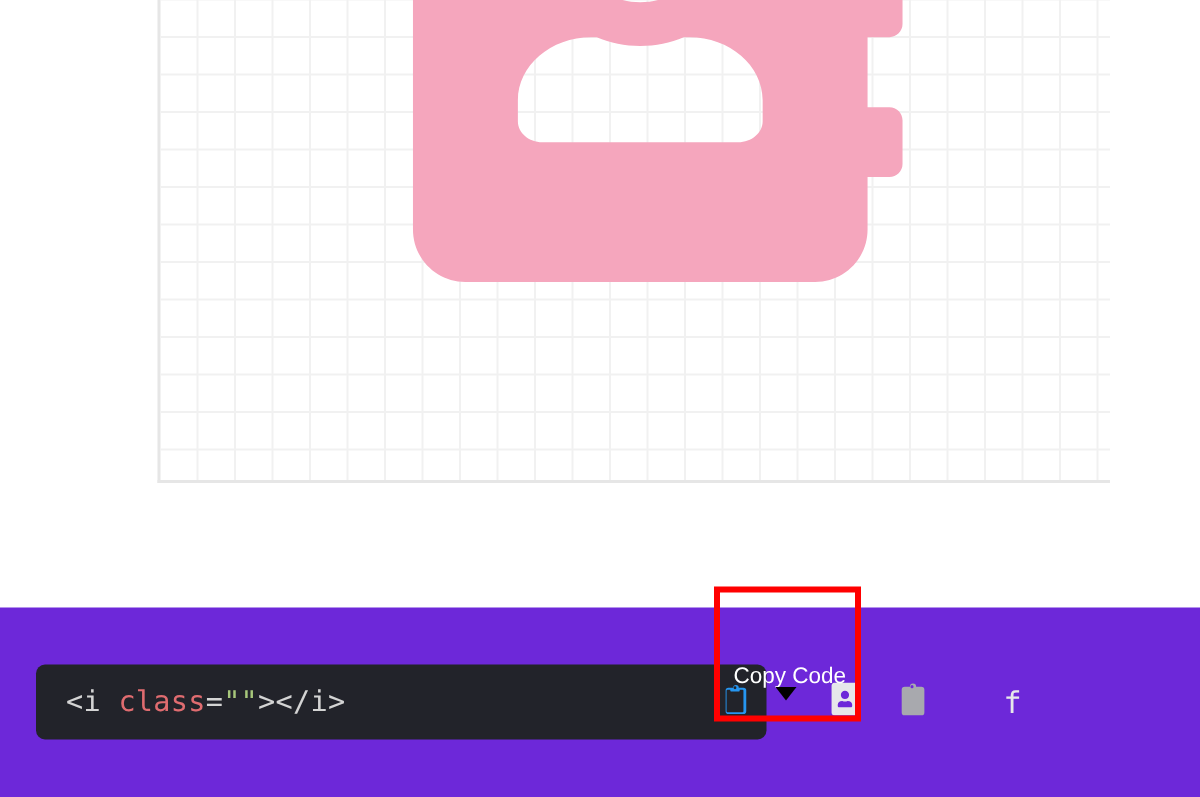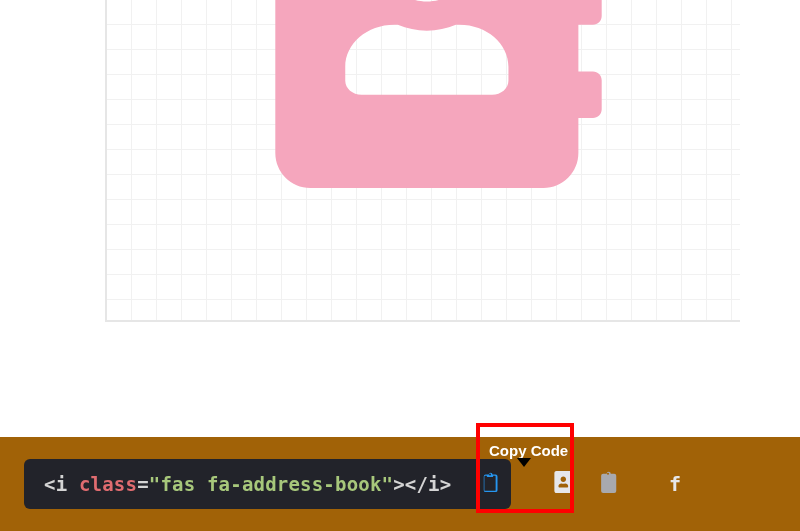--- a/index.html
+++ b/index.html
@@ -12,21 +12,21 @@
   background-image:
     linear-gradient(to right, #f1f1f1 1px, transparent 1px),
     linear-gradient(to bottom, #f1f1f1 1px, transparent 1px);
   background-size: 25px 25px;
   background-position: -1px -1px;
 }
 .icon-preview { position: absolute; left: 145px; top: -185px; width: 373px; height: 373px; color: #f5a6bd; }
 .icon-preview svg { width: 100%; height: 100%; }
 
 
-.toolbar { position: absolute; left: 0; right: 0; bottom: 0; height: 94px; background: #a16207; padding: 28px 24px; display: flex; align-items: center; gap: 20px; font-weight: bold; }
+.toolbar { position: absolute; left: 0; right: 0; bottom: 0; height: 126px; background: #6d28d9; padding: 28px 24px; display: flex; align-items: center; gap: 20px; }
 .code-box { flex: 0 0 auto; background: #22232a; border-radius: 6px; padding: 14px 48px 14px 20px; font-family: ui-monospace, SFMono-Regular, Menlo, Consolas, monospace; font-size: 19px; color: #d4d4d4; position: relative; height: 50px; display: flex; align-items: center; letter-spacing: 0.2px; width: 487px; }
 .code-box .pun { color: #d4d4d4; }
 .code-box .tag { color: #d4d4d4; }
 .code-box .attr { color: #e06c70; }
 .code-box .eq { color: #d4d4d4; }
 .code-box .str { color: #a7c77b; }
 
 .tooltip { position: absolute; bottom: 72px; left: 489px; color: #fff; font-size: 15px; white-space: nowrap; z-index: 5; }
 .tooltip-caret { position: absolute; bottom: 64px; left: 517px; width: 0; height: 0; border-left: 7px solid transparent; border-right: 7px solid transparent; border-top: 9px solid #000; z-index: 5; }
 
@@ -56,21 +56,21 @@
     </div>
   </div>
 </div>
 
 <div class="toolbar">
   <div class="highlight"></div>
   <div class="tooltip">Copy Code</div>
   <div class="tooltip-caret"></div>
 
   <div class="code-box">
-    <span class="pun">&lt;</span><span class="tag">i</span>&nbsp;<span class="attr">class</span><span class="eq">=</span><span class="str">"</span><span class="str">fas fa-address-book</span><span class="str">"</span><span class="pun">&gt;</span><span class="pun">&lt;/</span><span class="tag">i</span><span class="pun">&gt;</span>
+    <span class="pun">&lt;</span><span class="tag">i</span>&nbsp;<span class="attr">class</span><span class="eq">=</span><span class="str">"</span><span class="str">"</span><span class="pun">&gt;</span><span class="pun">&lt;/</span><span class="tag">i</span><span class="pun">&gt;</span>
 
     <div class="copy-btn">
       <span>
         <svg viewBox="0 0 384 512" fill="currentColor">
             <path d="M336 64h-80a48 48 0 1 0-96 0H80a48 48 0 0 0-48 48v352a48 48 0 0 0 48 48h256a48 48 0 0 0 48-48V112a48 48 0 0 0-48-48zM192 40a24 24 0 1 1-24 24 24 24 0 0 1 24-24zm144 424a16 16 0 0 1-16 16H64a16 16 0 0 1-16-16V112a16 16 0 0 1 16-16h48v20a12 12 0 0 0 12 12h136a12 12 0 0 0 12-12V96h48a16 16 0 0 1 16 16z"></path>
           </svg>
       </span>
     </div>
   </div>
 

